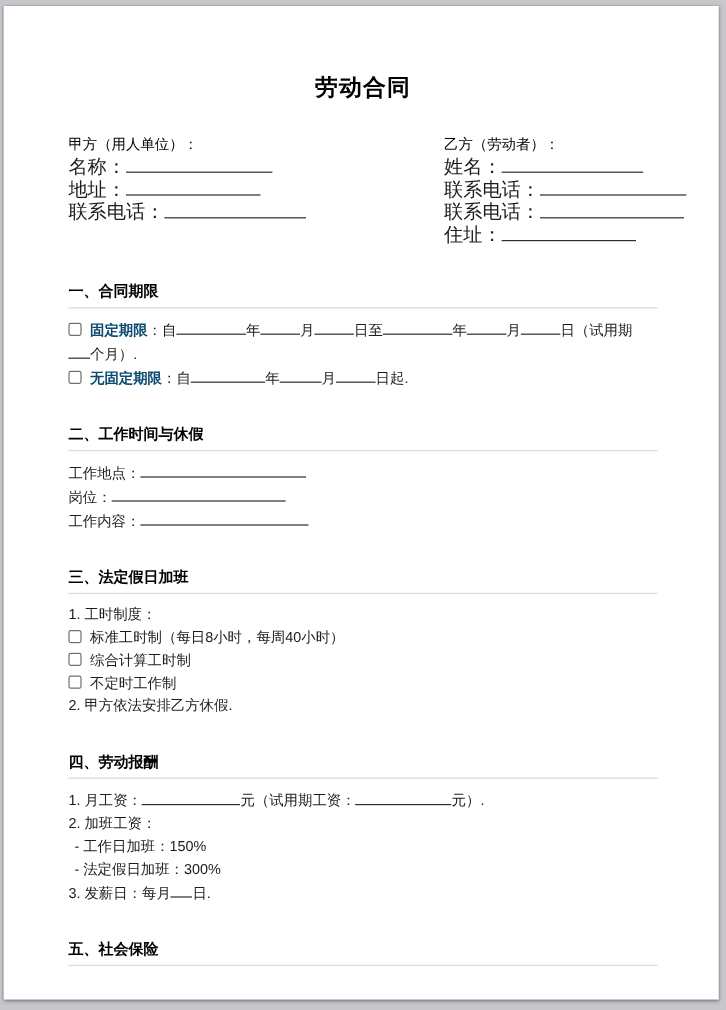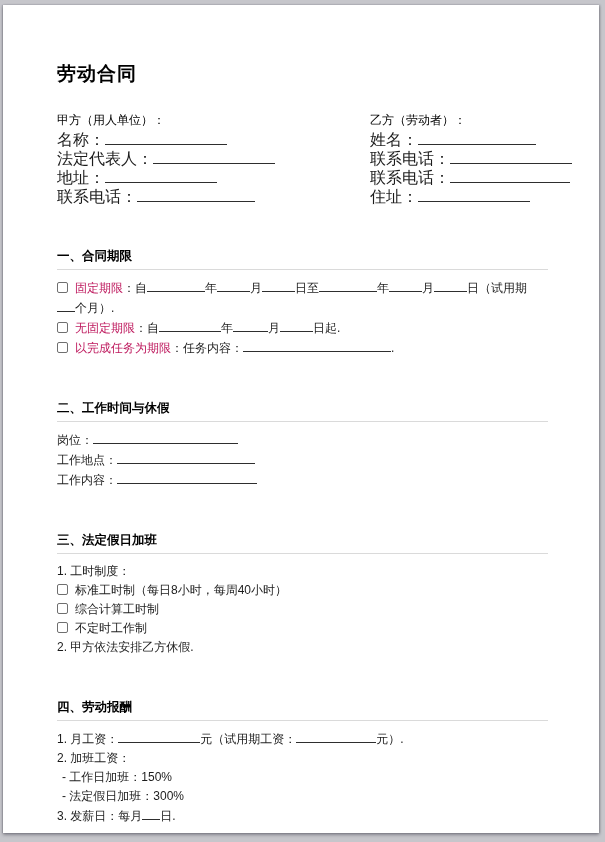--- a/index.html
+++ b/index.html
@@ -8,57 +8,56 @@
     background:#c6c6cb;
     font-family:"Liberation Sans","DejaVu Sans",sans-serif;
   }
   .page{
     position:absolute;left:3px;top:5px;width:596px;height:828px;
     box-sizing:border-box;background:#ffffff;color:#1c1c1c;
     padding:58px 51px 0 54px;overflow:hidden;
     box-shadow:0 2px 3px rgba(60,60,70,.45),1px 0 2px rgba(60,60,70,.30),-1px 0 1px rgba(60,60,70,.18);
   }
   h1.doc-title{
-    margin:0 0 26px;font-size:19px;line-height:22px;
+    margin:0 0 26px;text-align:center;font-size:19px;line-height:22px;
     font-weight:bold;color:#000;letter-spacing:1px;
   }
   .parties{display:flex}
   .party-a{width:313px;flex:none}
   .party-b{flex:1}
   .party-heading{font-size:12px;line-height:19px;font-weight:normal;color:#000}
   .row{font-size:16px;line-height:19px;white-space:nowrap}
   .blank{
     display:inline-block;height:13px;vertical-align:baseline;
     border-bottom:1px solid #2e2e2e;
   }
-  section{margin-top:42px}
+  section{margin-top:29px}
   h2.sec-heading{margin:0 0 4px;font-size:12.5px;line-height:17px;font-weight:bold;color:#000}
   .rule{height:0;border-top:1px solid #dadada}
   .lines{margin-top:8px}
   .line{font-size:12px;line-height:19px}
   .line.indent{padding-left:5px}
-  .line b{font-weight:normal;color:#be185d}
+  .line b{font-weight:bold;color:#0c4a6e}
   .cb{
     display:inline-block;width:9px;height:9px;box-sizing:content-box;
     border:1px solid #6f6f6f;border-radius:2px;background:#fff;
     margin-right:7px;transform:translateY(1px);
   }
 </style>
 </head>
 <body>
 
 <div class="page">
   <h1 class="doc-title">劳动合同</h1>
 
   <div class="parties">
     <div class="party-a">
       <div class="party-heading">甲方（用人单位）：</div>
       <div>
           <div class="row"><span>名称：</span><span class="blank" style="width: 122px;"></span></div>
-          <div class="row"><span>法定代表人：</span><span class="blank" style="width: 122px;"></span></div>
           <div class="row"><span>地址：</span><span class="blank" style="width: 112px;"></span></div>
           <div class="row"><span>联系电话：</span><span class="blank" style="width: 118px;"></span></div>
         </div>
     </div>
     <div class="party-b">
       <div class="party-heading">乙方（劳动者）：</div>
       <div>
           <div class="row"><span>姓名：</span><span class="blank" style="width: 118px;"></span></div>
           <div class="row"><span>联系电话：</span><span class="blank" style="width: 122px;"></span></div>
           <div class="row"><span>联系电话：</span><span class="blank" style="width: 120px;"></span></div>
@@ -67,29 +66,28 @@
     </div>
   </div>
 
   <div id="sections">
       <section>
         <h2 class="sec-heading">一、合同期限</h2>
         <div class="rule"></div>
         <div class="lines">
           <div class="line"><span class="cb"></span><b>固定期限</b><span>：自</span><span class="blank" style="width: 58px;"></span><span>年</span><span class="blank" style="width: 33px;"></span><span>月</span><span class="blank" style="width: 33px;"></span><span>日至</span><span class="blank" style="width: 58px;"></span><span>年</span><span class="blank" style="width: 33px;"></span><span>月</span><span class="blank" style="width: 33px;"></span><span>日（试用期</span><br><span class="blank" style="width: 18px;"></span><span>个月）.</span></div>
           <div class="line"><span class="cb"></span><b>无固定期限</b><span>：自</span><span class="blank" style="width: 62px;"></span><span>年</span><span class="blank" style="width: 35px;"></span><span>月</span><span class="blank" style="width: 33px;"></span><span>日起.</span></div>
-          <div class="line"><span class="cb"></span><b>以完成任务为期限</b><span>：任务内容：</span><span class="blank" style="width: 148px;"></span><span>.</span></div>
         </div>
       </section>
       <section>
         <h2 class="sec-heading">二、工作时间与休假</h2>
         <div class="rule"></div>
         <div class="lines">
+          <div class="line"><span>工作地点：</span><span class="blank" style="width: 138px;"></span></div>
           <div class="line"><span>岗位：</span><span class="blank" style="width: 145px;"></span></div>
-          <div class="line"><span>工作地点：</span><span class="blank" style="width: 138px;"></span></div>
           <div class="line"><span>工作内容：</span><span class="blank" style="width: 140px;"></span></div>
         </div>
       </section>
       <section>
         <h2 class="sec-heading">三、法定假日加班</h2>
         <div class="rule"></div>
         <div class="lines">
           <div class="line"><span>1. 工时制度：</span></div>
           <div class="line"><span class="cb"></span><span>标准工时制（每日8小时，每周40小时）</span></div>
           <div class="line"><span class="cb"></span><span>综合计算工时制</span></div>

